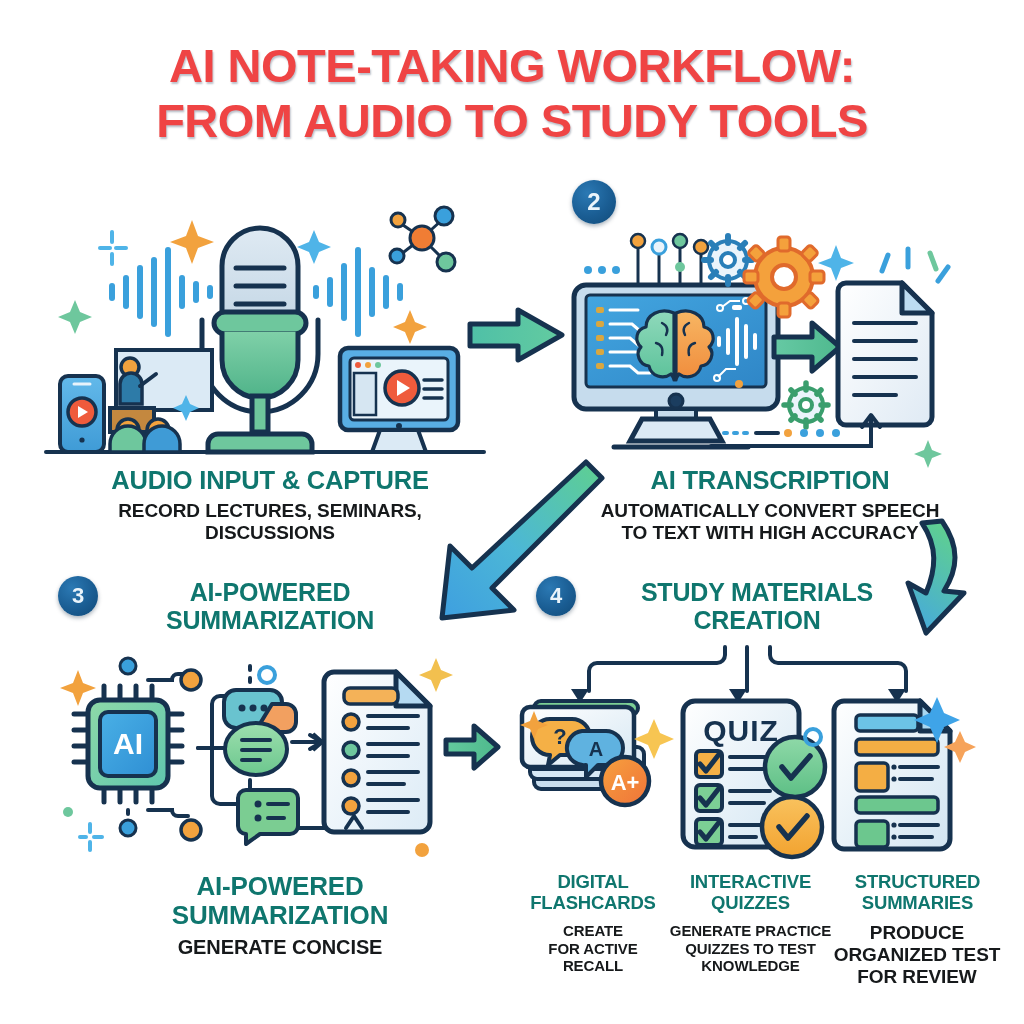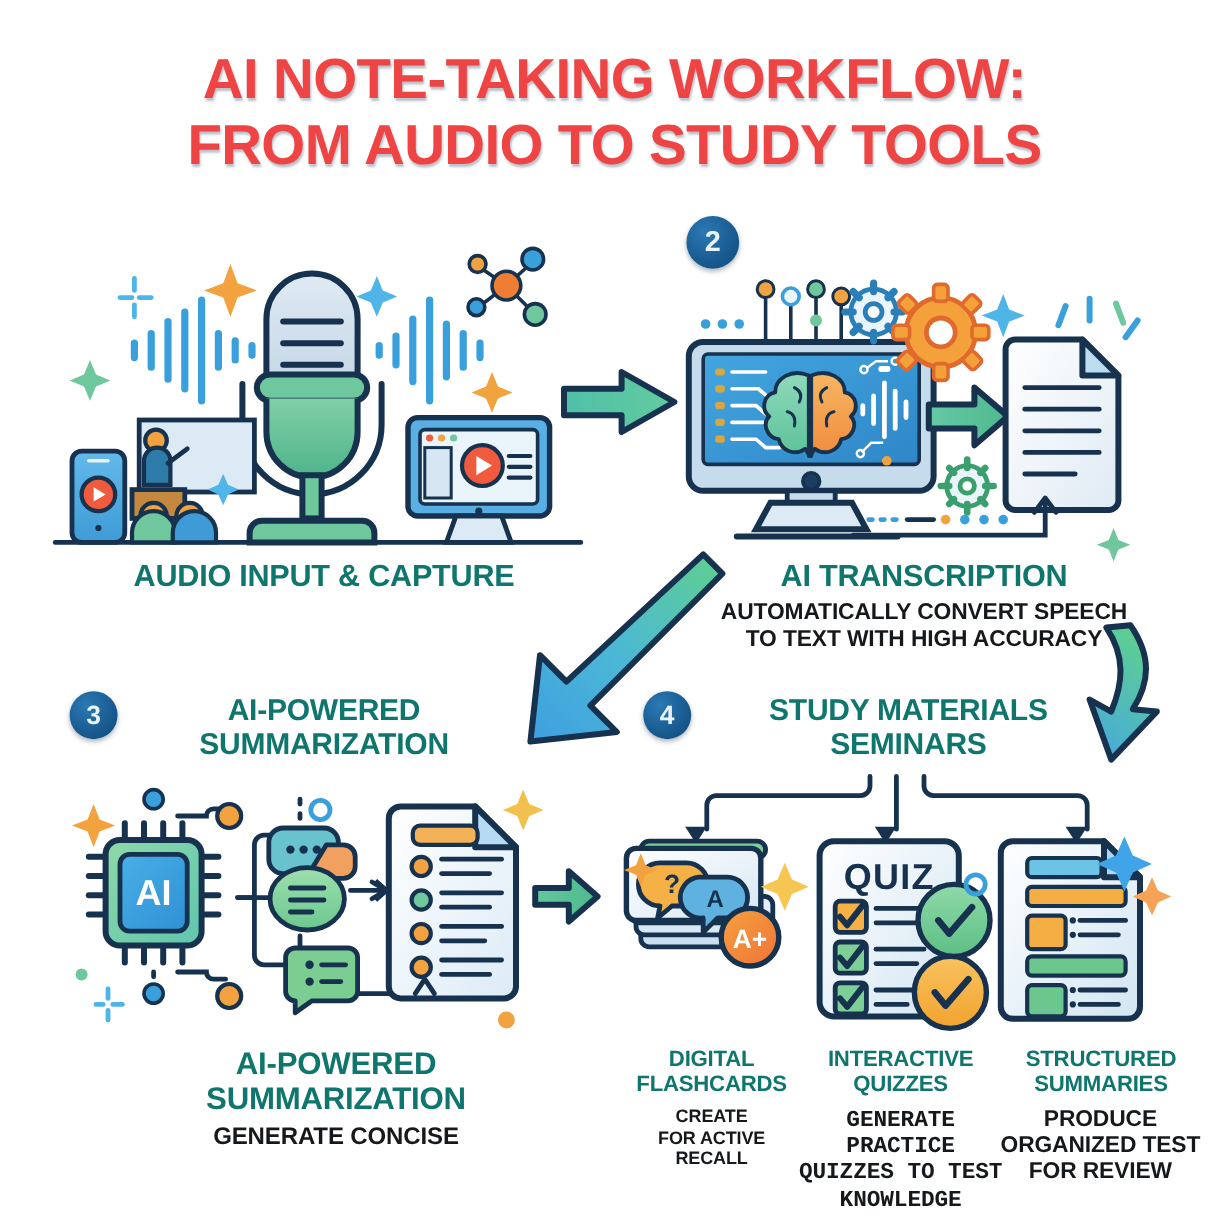--- a/index.html
+++ b/index.html
@@ -379,20 +379,24 @@
         <circle cx="264" cy="238" r="4" fill="#3aa0dc"></circle>
           <circle cx="280" cy="238" r="4" fill="#3aa0dc"></circle>
       </g>
 
       <path d="M280 50 l5 13 l13 5 l-13 5 l-5 13 l-5 -13 l-13 -5 l13 -5z" fill="#4fb4e8"></path>
       <path d="M372 245 l4 10 l10 4 l-10 4 l-4 10 l-4 -10 l-10 -4 l10 -4z" fill="#6ec79d"></path>
     </svg>
   </div>
 
   <div class="sec-head" style="left:40px;top:466px;width:460px;font-size:25.5px;">AUDIO INPUT &amp; CAPTURE</div>
+  <div class="sec-sub" style="left:40px;top:500px;width:460px;font-size:19px;">
+    <div>RECORD LECTURES, SEMINARS,</div>
+    <div>DISCUSSIONS</div>
+  </div>
 
   <div class="sec-head" style="left:540px;top:466px;width:460px;font-size:25.5px;">AI TRANSCRIPTION</div>
   <div class="sec-sub" style="left:540px;top:500px;width:460px;font-size:19px;">
     <div>AUTOMATICALLY CONVERT SPEECH</div>
     <div>TO TEXT WITH HIGH ACCURACY</div>
   </div>
 
   <div class="scene" style="left:418px;top:456px;">
     <svg width="190" height="165" viewBox="0 0 190 165">
       <defs>
@@ -424,21 +428,21 @@
   <div class="sec-head" style="left:110px;top:578px;width:320px;font-size:25px;">
     <div>AI-POWERED</div>
     <div>SUMMARIZATION</div>
   </div>
 
   <div class="badge" style="left:536px;top:576px;width:40px;height:40px;font-size:22px;">
     <span>4</span>
   </div>
   <div class="sec-head" style="left:592px;top:578px;width:330px;font-size:25px;">
     <div>STUDY MATERIALS</div>
-    <div>SEMINARS</div>
+    <div>CREATION</div>
   </div>
 
   <div class="scene" style="left:52px;top:652px;">
     <svg width="440" height="215" viewBox="0 0 440 215">
       <defs>
         <linearGradient id="chipOut" x1="0" y1="0" x2="1" y2="1">
           <stop offset="0" stop-color="#8ed9a8"></stop>
             <stop offset="1" stop-color="#5fc5ae"></stop>
         </linearGradient>
         <linearGradient id="chipIn" x1="0" y1="0" x2="1" y2="1">
@@ -711,21 +715,21 @@
   <div class="sec-sub" style="left:518px;top:922px;width:150px;font-size:15px;">
     <div>CREATE</div>
     <div>FOR ACTIVE</div>
     <div>RECALL</div>
   </div>
 
   <div class="sec-head" style="left:668px;top:872px;width:165px;font-size:18.5px;">
     <div>INTERACTIVE</div>
     <div>QUIZZES</div>
   </div>
-  <div class="sec-sub" style="left:663px;top:922px;width:175px;font-size:19px;font-family:Liberation Mono, monospace;">
+  <div class="sec-sub" style="left:663px;top:922px;width:175px;font-size:15px;">
     <div>GENERATE PRACTICE</div>
     <div>QUIZZES TO TEST</div>
     <div>KNOWLEDGE</div>
   </div>
 
   <div class="sec-head" style="left:835px;top:872px;width:165px;font-size:18.5px;">
     <div>STRUCTURED</div>
     <div>SUMMARIES</div>
   </div>
   <div class="sec-sub" style="left:828px;top:922px;width:178px;font-size:19px;">

